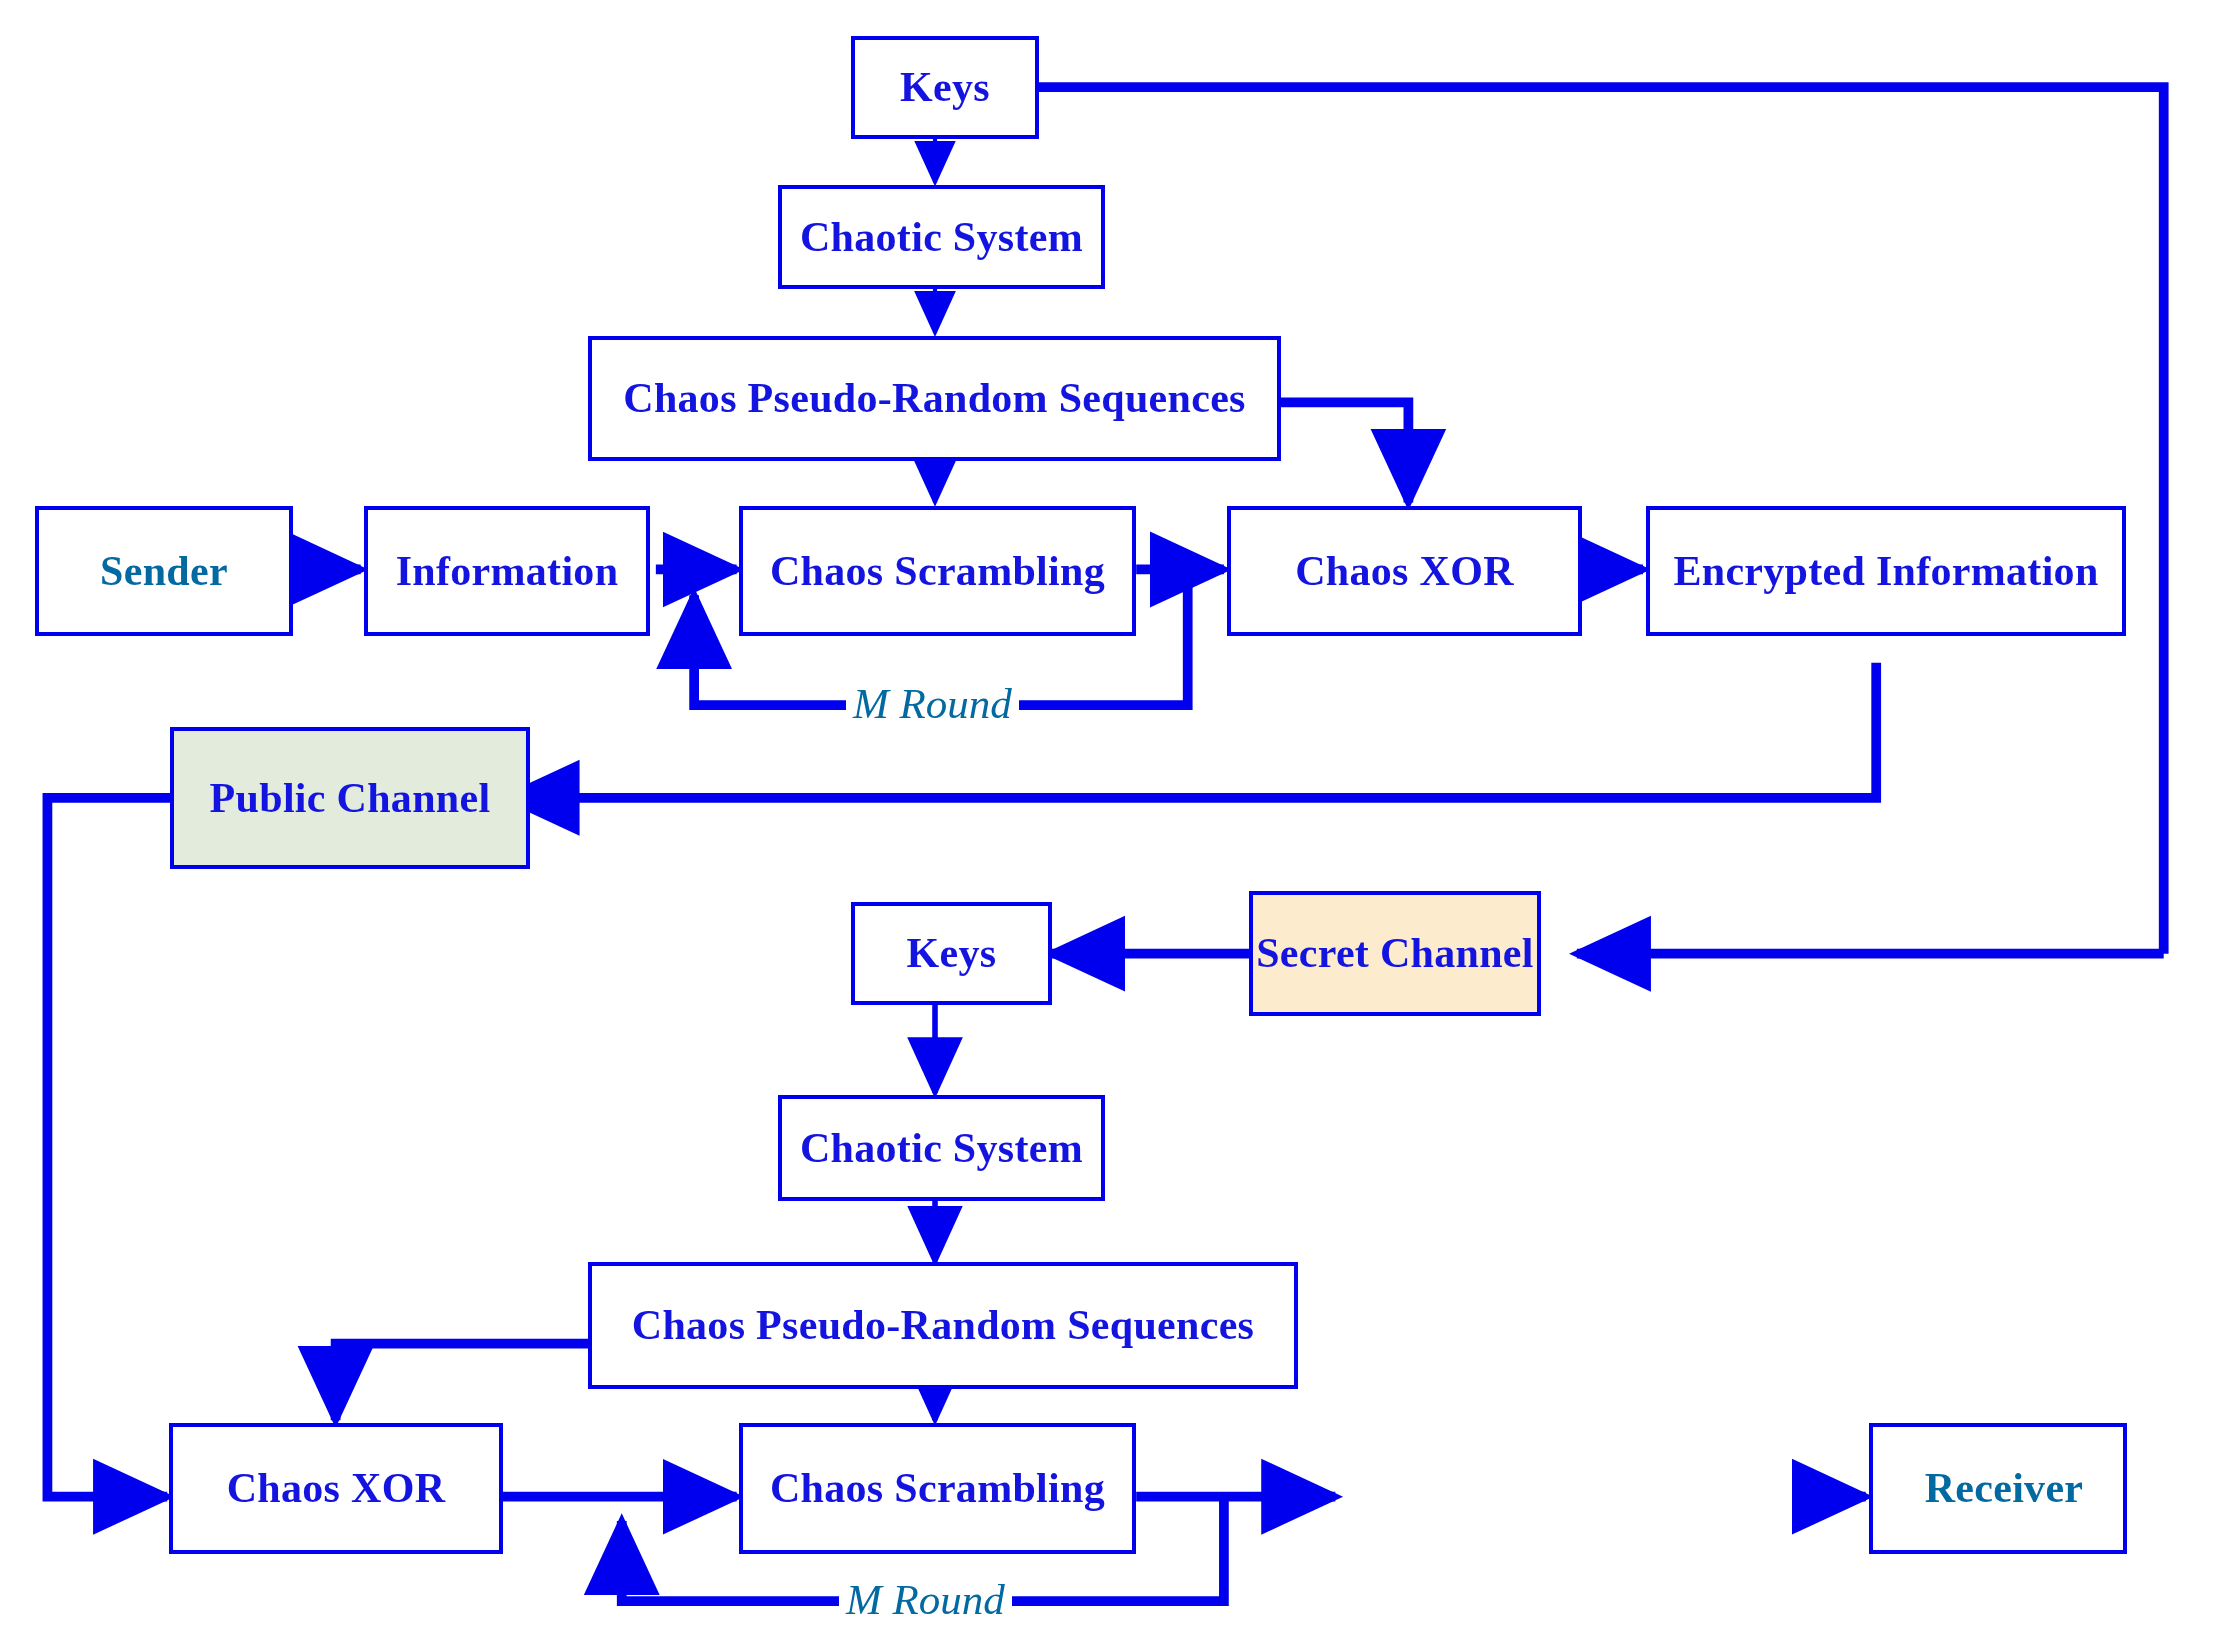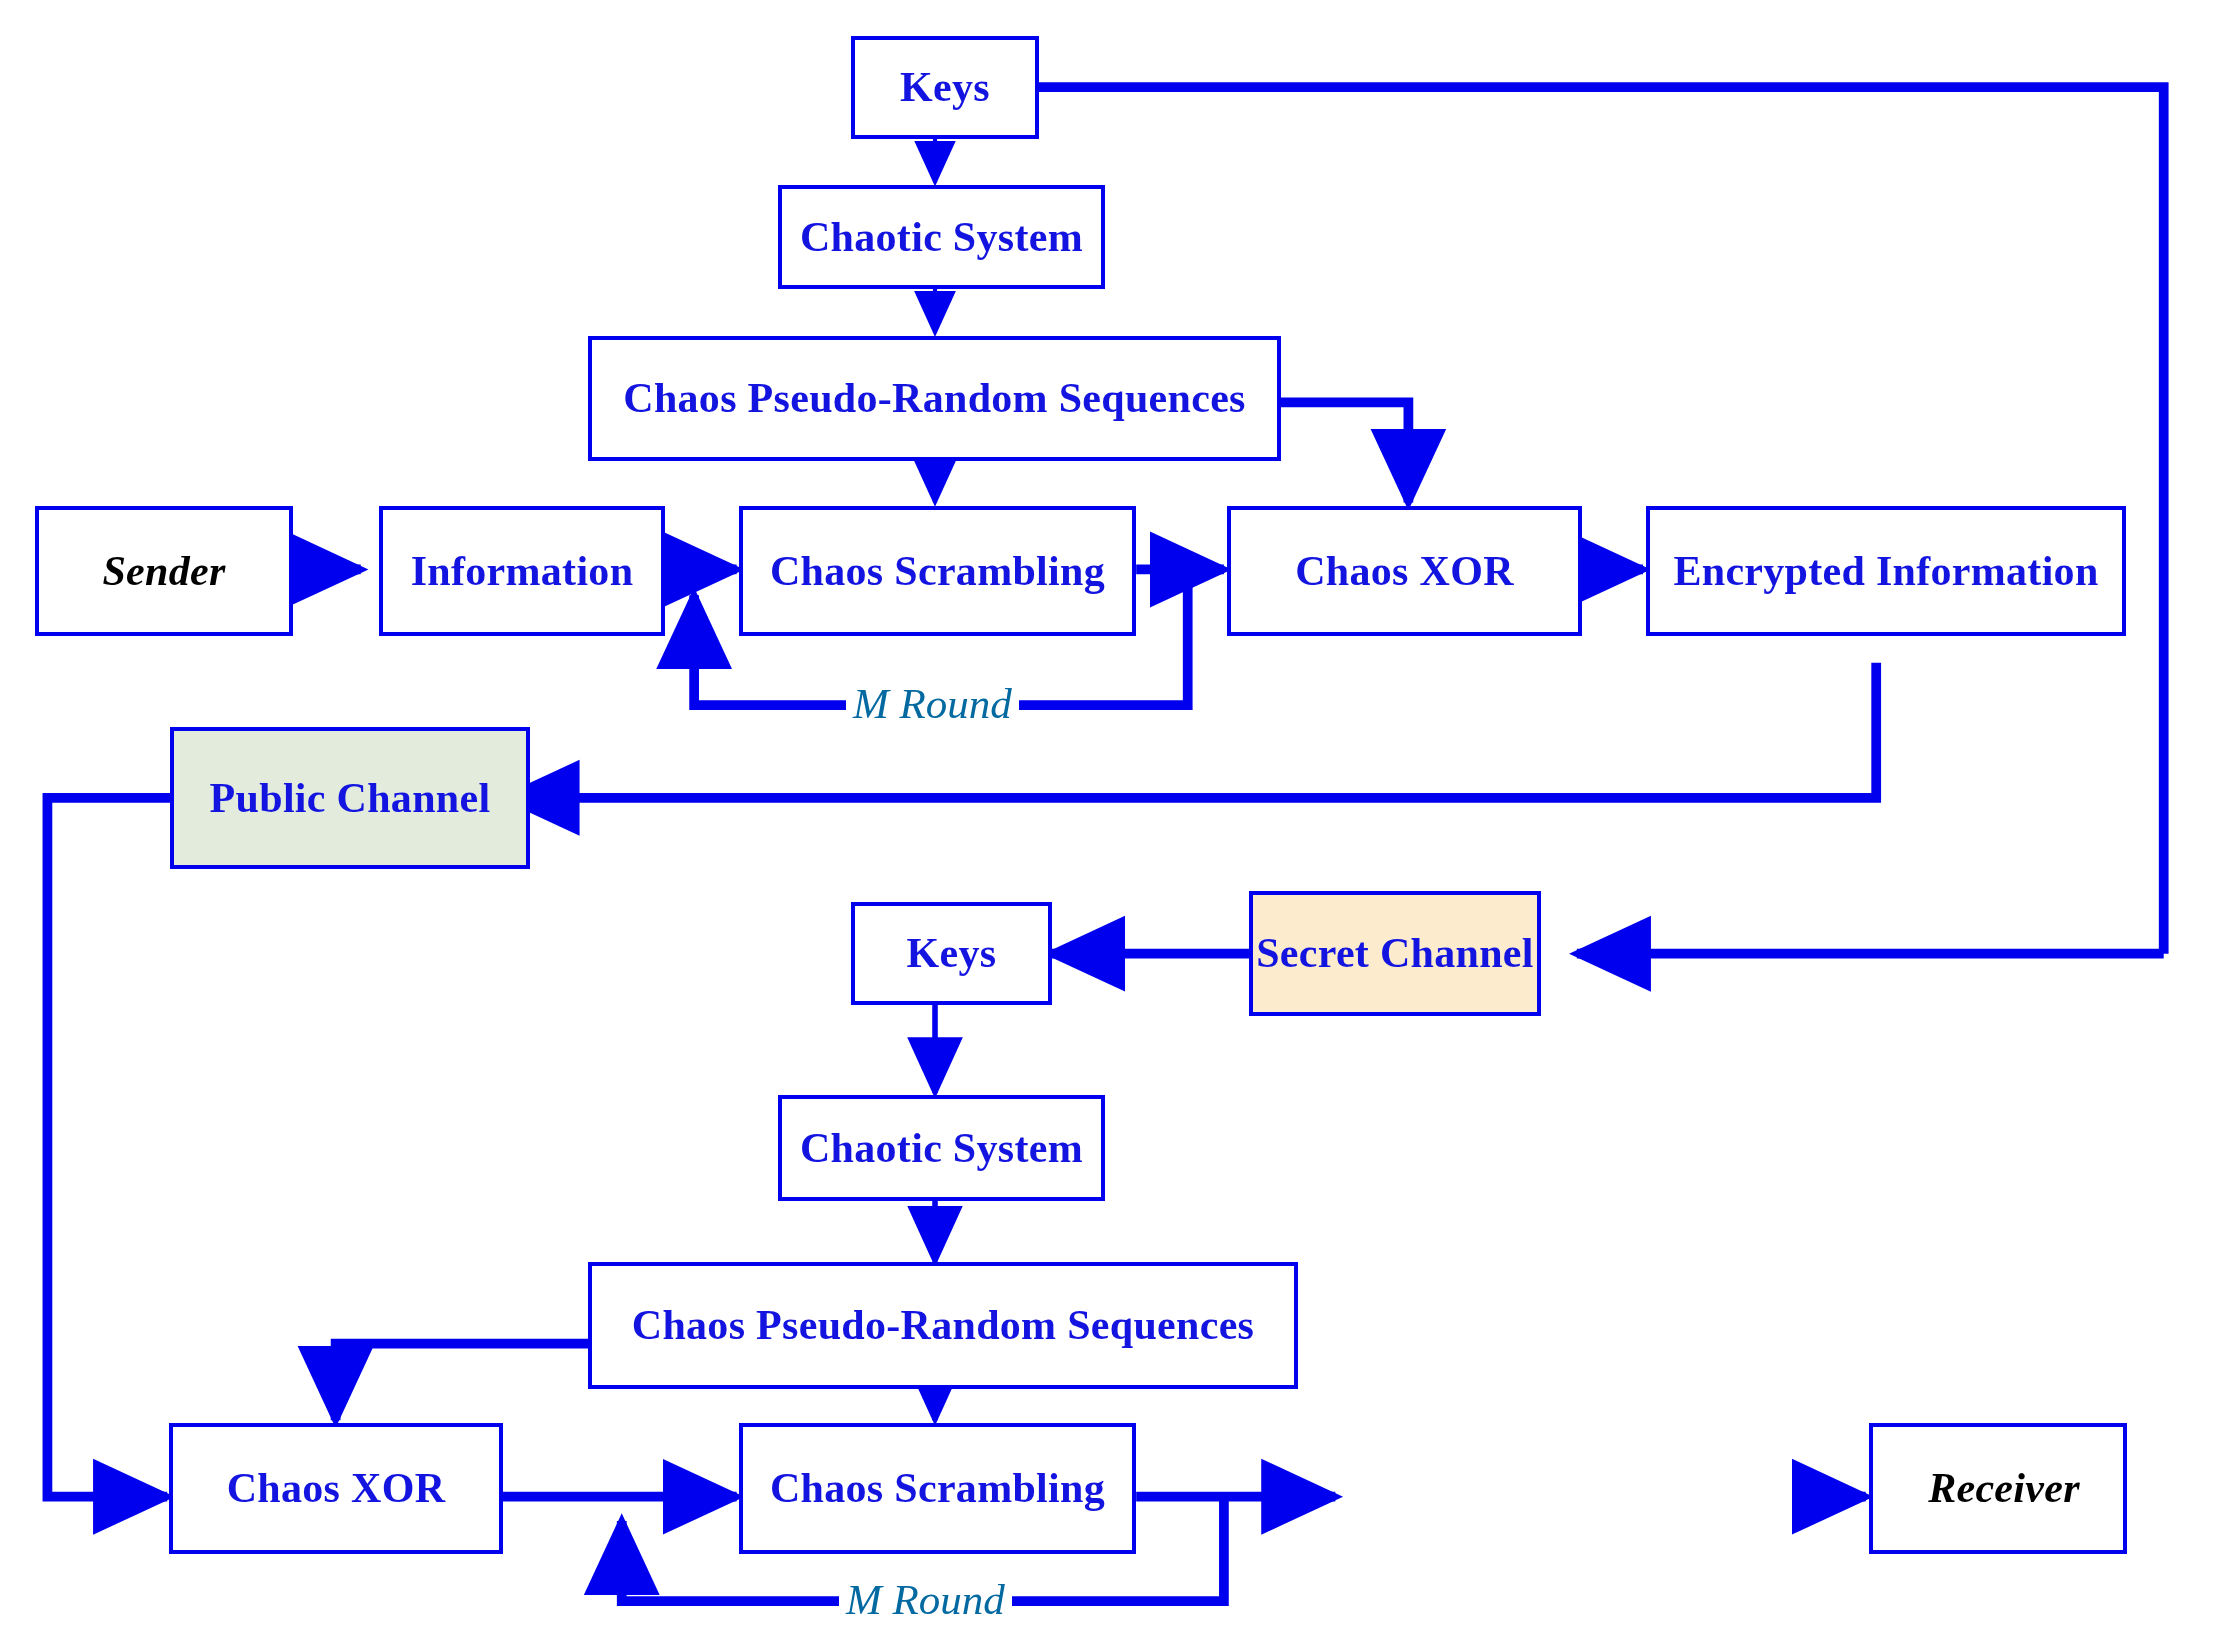--- a/index.html
+++ b/index.html
@@ -34,22 +34,21 @@
     font-weight: bold;
     font-size: 42px;
     letter-spacing: 0.3px;
     line-height: 1.05;
     white-space: nowrap;
     z-index: 3;
   }
   .node.fill-green { background: #e3ecdc; }
   .node.fill-cream { background: #fceccd; }
   .node.accent-red {
-    color: #000000;
-    font-style: italic;
+    color: #0369a1;
   }
   .loop-label {
     position: absolute;
     color: #0369a1;
     font-style: italic;
     font-weight: normal;
     font-size: 43px;
     white-space: nowrap;
     background: #ffffff;
     padding: 0 7px;
@@ -130,21 +129,21 @@
   </div>
 
   <div class="node" style="left:588px; top:336px; width:693px; height:125px;">
     <span>Chaos Pseudo-Random Sequences</span>
   </div>
 
   <div class="node accent-red" style="left:35px; top:506px; width:258px; height:130px;">
     <span>Sender</span>
   </div>
 
-  <div class="node" style="left:364px; top:506px; width:286px; height:130px;margin-left:15px;">
+  <div class="node" style="left:364px; top:506px; width:286px; height:130px;">
     <span>Information</span>
   </div>
 
   <div class="node" style="left:739px; top:506px; width:397px; height:130px;">
     <span>Chaos Scrambling</span>
   </div>
 
   <div class="node" style="left:1227px; top:506px; width:355px; height:130px;">
     <span>Chaos XOR</span>
   </div>

